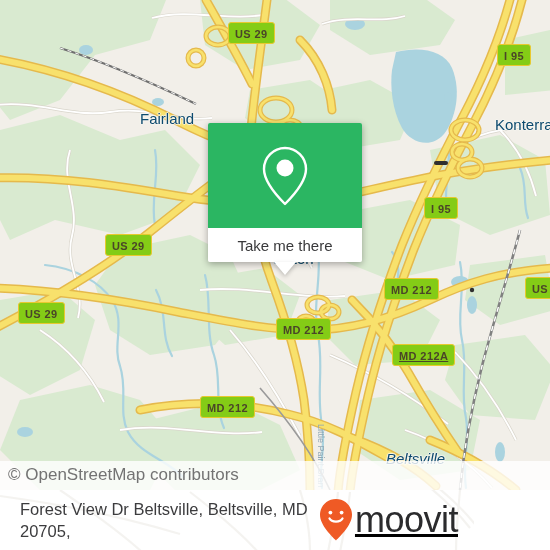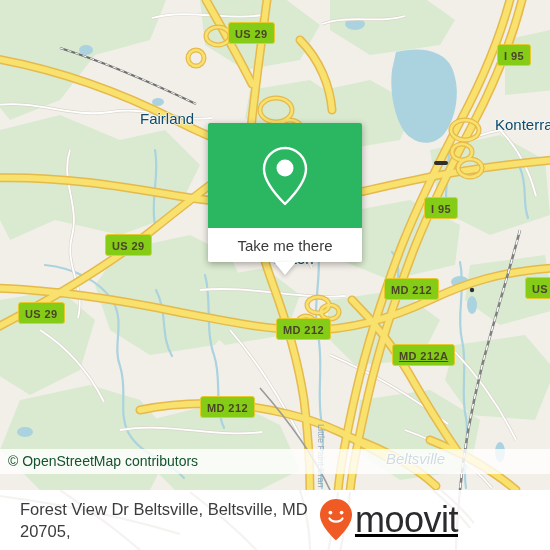--- a/index.html
+++ b/index.html
@@ -42,25 +42,25 @@
   .stream-label{
     position:absolute;
     color:#8fa6b5;
     font-size:9px;
     white-space:nowrap;
     transform-origin:left top;
   }
 
   
   .attrib{
-    position:absolute;left:0;bottom:16px;
+    position:absolute;left:0;bottom:0;
     width:100%;
     background:rgba(255,255,255,.80);
-    color:#14532d;
-    font-size:14px;
+    color:#737373;
+    font-size:17px;
     padding:4px 0 5px 8px;
     box-sizing:border-box;
   }
 
   
   .card{
     position:absolute;
     left:208px;top:123px;
     width:154px;
     border-radius:2px;

